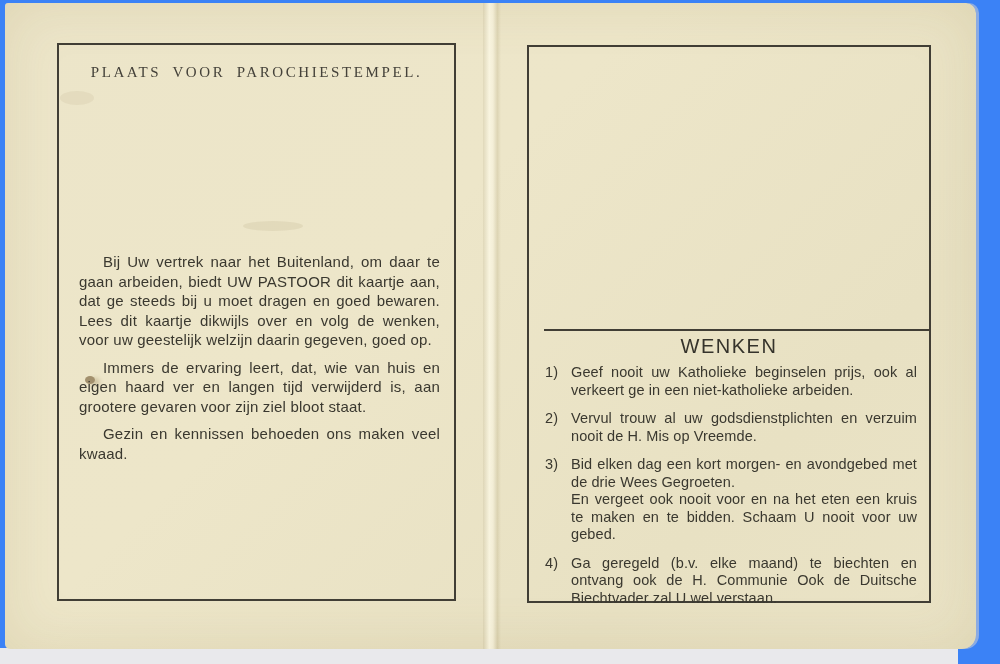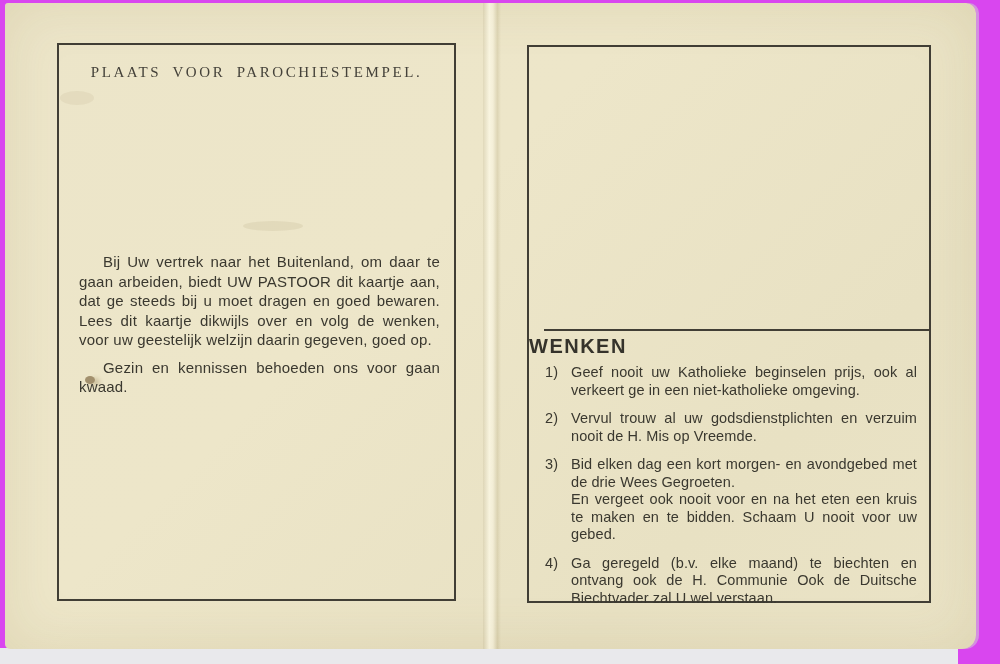--- a/index.html
+++ b/index.html
@@ -3,21 +3,21 @@
 <meta charset="utf-8">
 <style>
   html, body {
     margin: 0; padding: 0;
     background: #0b0b0b;
     font-family: "Liberation Sans", sans-serif;
   }
   .scan {
     position: relative;
     width: 1000px; height: 664px;
-    background: #d946ef;
+    background: #3b82f6;
     overflow: hidden;
   }
   .bottom-strip {
     position: absolute;
     left: 0; top: 648px; width: 958px; height: 16px;
     background: #e9e9ec;
   }
   .paper {
     position: absolute;
     left: 5px; top: 3px;
@@ -81,23 +81,23 @@
   .right-content {
     position: absolute;
     left: 0; right: 0; top: 282px;
   }
   .hints-divider {
     border: 0;
     border-top: 2px solid #413e35;
     margin: 0 0 3px 15px;
   }
   .hints-title {
-    text-align: left;
+    text-align: center;
     font-size: 20px;
-    font-weight: bold;
+    font-weight: normal;
     letter-spacing: 1.5px;
     margin: 4px 0 6px 0;
     color: #35332b;
   }
   .hint-list { padding: 0 12px 0 16px; }
   .hint-item {
     display: flex;
     margin-bottom: 11px;
     font-size: 14.5px;
     line-height: 17.5px;
@@ -120,32 +120,33 @@
 
   <div class="paper">
     <div class="stain-a"></div>
     <div class="stain-b"></div>
     <div class="stain-c"></div>
 
     <div class="page page-left">
       <div class="page-header">PLAATS VOOR PAROCHIESTEMPEL.</div>
       <div class="left-body">
         <p>Bij Uw vertrek naar het Buitenland, om daar te gaan arbeiden, biedt UW PASTOOR dit kaartje aan, dat ge steeds bij u moet dragen en goed bewaren. Lees dit kaartje dikwijls over en volg de wenken, voor uw geestelijk welzijn daarin gegeven, goed op.</p>
-        <p>Gezin en kennissen behoeden ons voor gaan kwaad.</p>
+        <p>Immers de ervaring leert, dat, wie van huis en eigen haard ver en langen tijd verwijderd is, aan grootere gevaren voor zijn ziel bloot staat.</p>
+        <p>Gezin en kennissen behoeden ons maken veel kwaad.</p>
       </div>
     </div>
 
     <div class="page page-right">
       <div class="right-content">
         <hr class="hints-divider">
         <div class="hints-title">WENKEN</div>
         <div class="hint-list">
           <div class="hint-item">
             <span class="hint-number">1)</span>
-            <span class="hint-text">Geef nooit uw Katholieke beginselen prijs, ook al verkeert ge in een niet-katholieke omgeving.</span>
+            <span class="hint-text">Geef nooit uw Katholieke beginselen prijs, ook al verkeert ge in een niet-katholieke arbeiden.</span>
           </div>
           <div class="hint-item">
             <span class="hint-number">2)</span>
             <span class="hint-text">Vervul trouw al uw godsdienstplichten en verzuim nooit de H. Mis op Vreemde.</span>
           </div>
           <div class="hint-item">
             <span class="hint-number">3)</span>
             <span class="hint-text">Bid elken dag een kort morgen- en avondgebed met de drie Wees Gegroeten.
 En vergeet ook nooit voor en na het eten een kruis te maken en te bidden. Schaam U nooit voor uw gebed.</span>
           </div>

